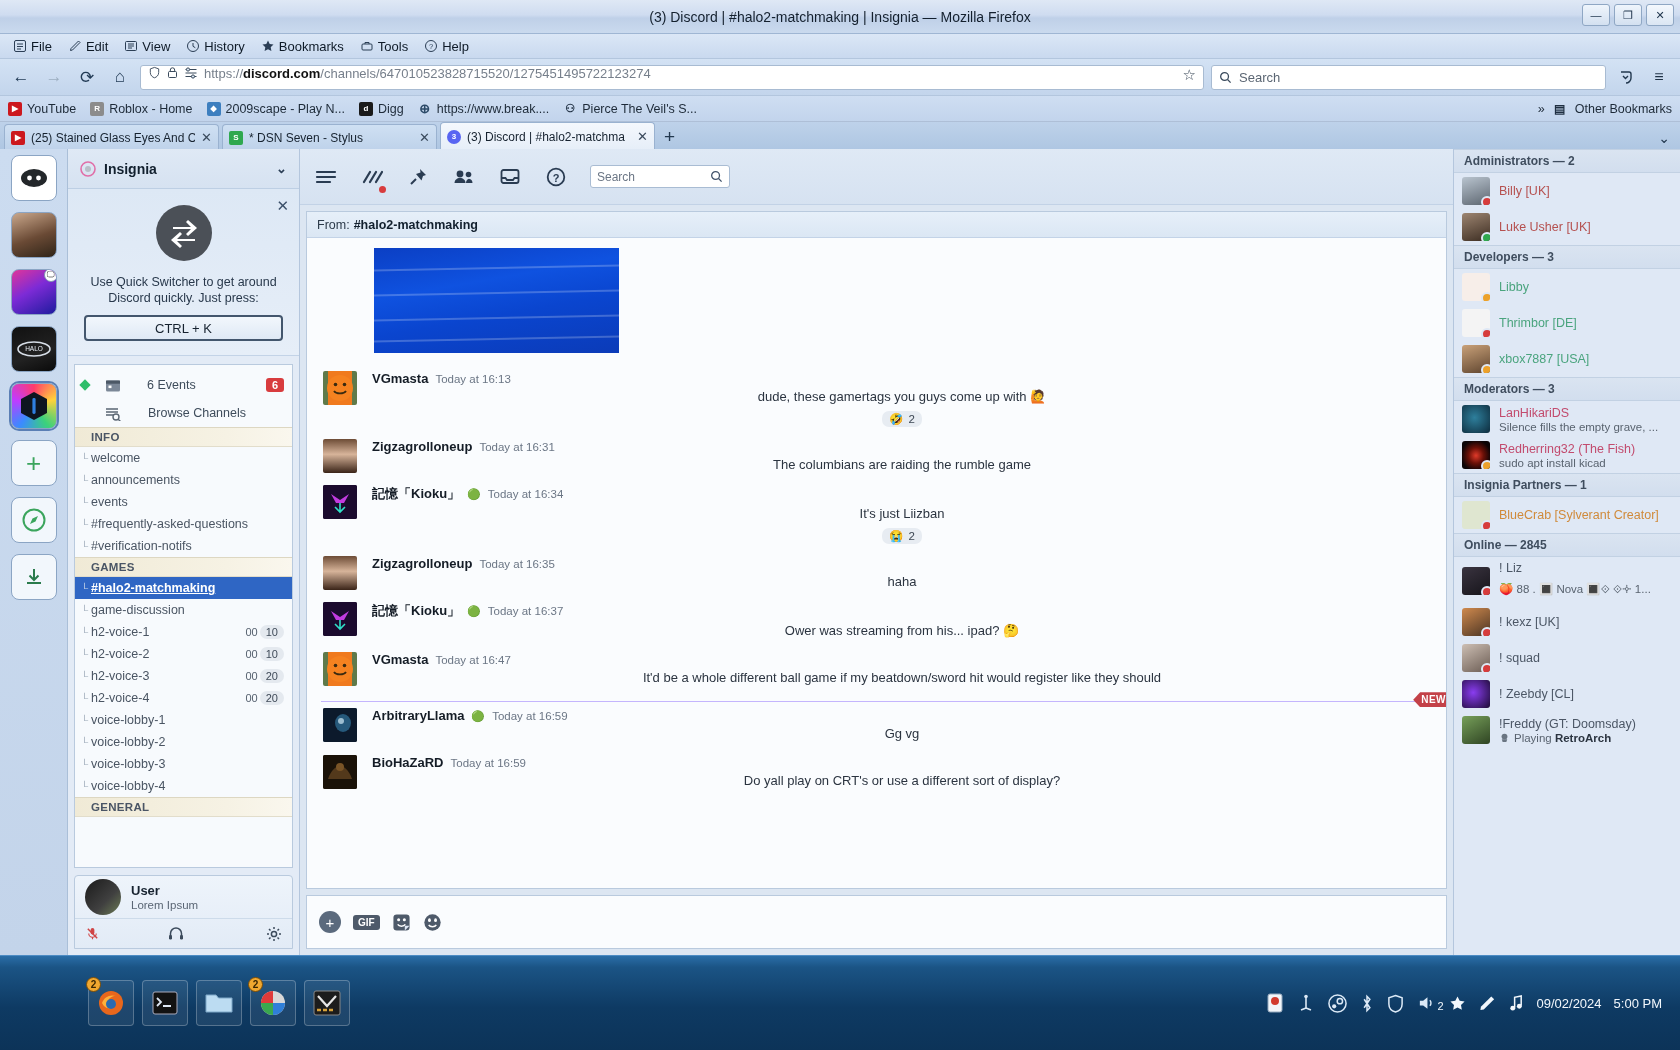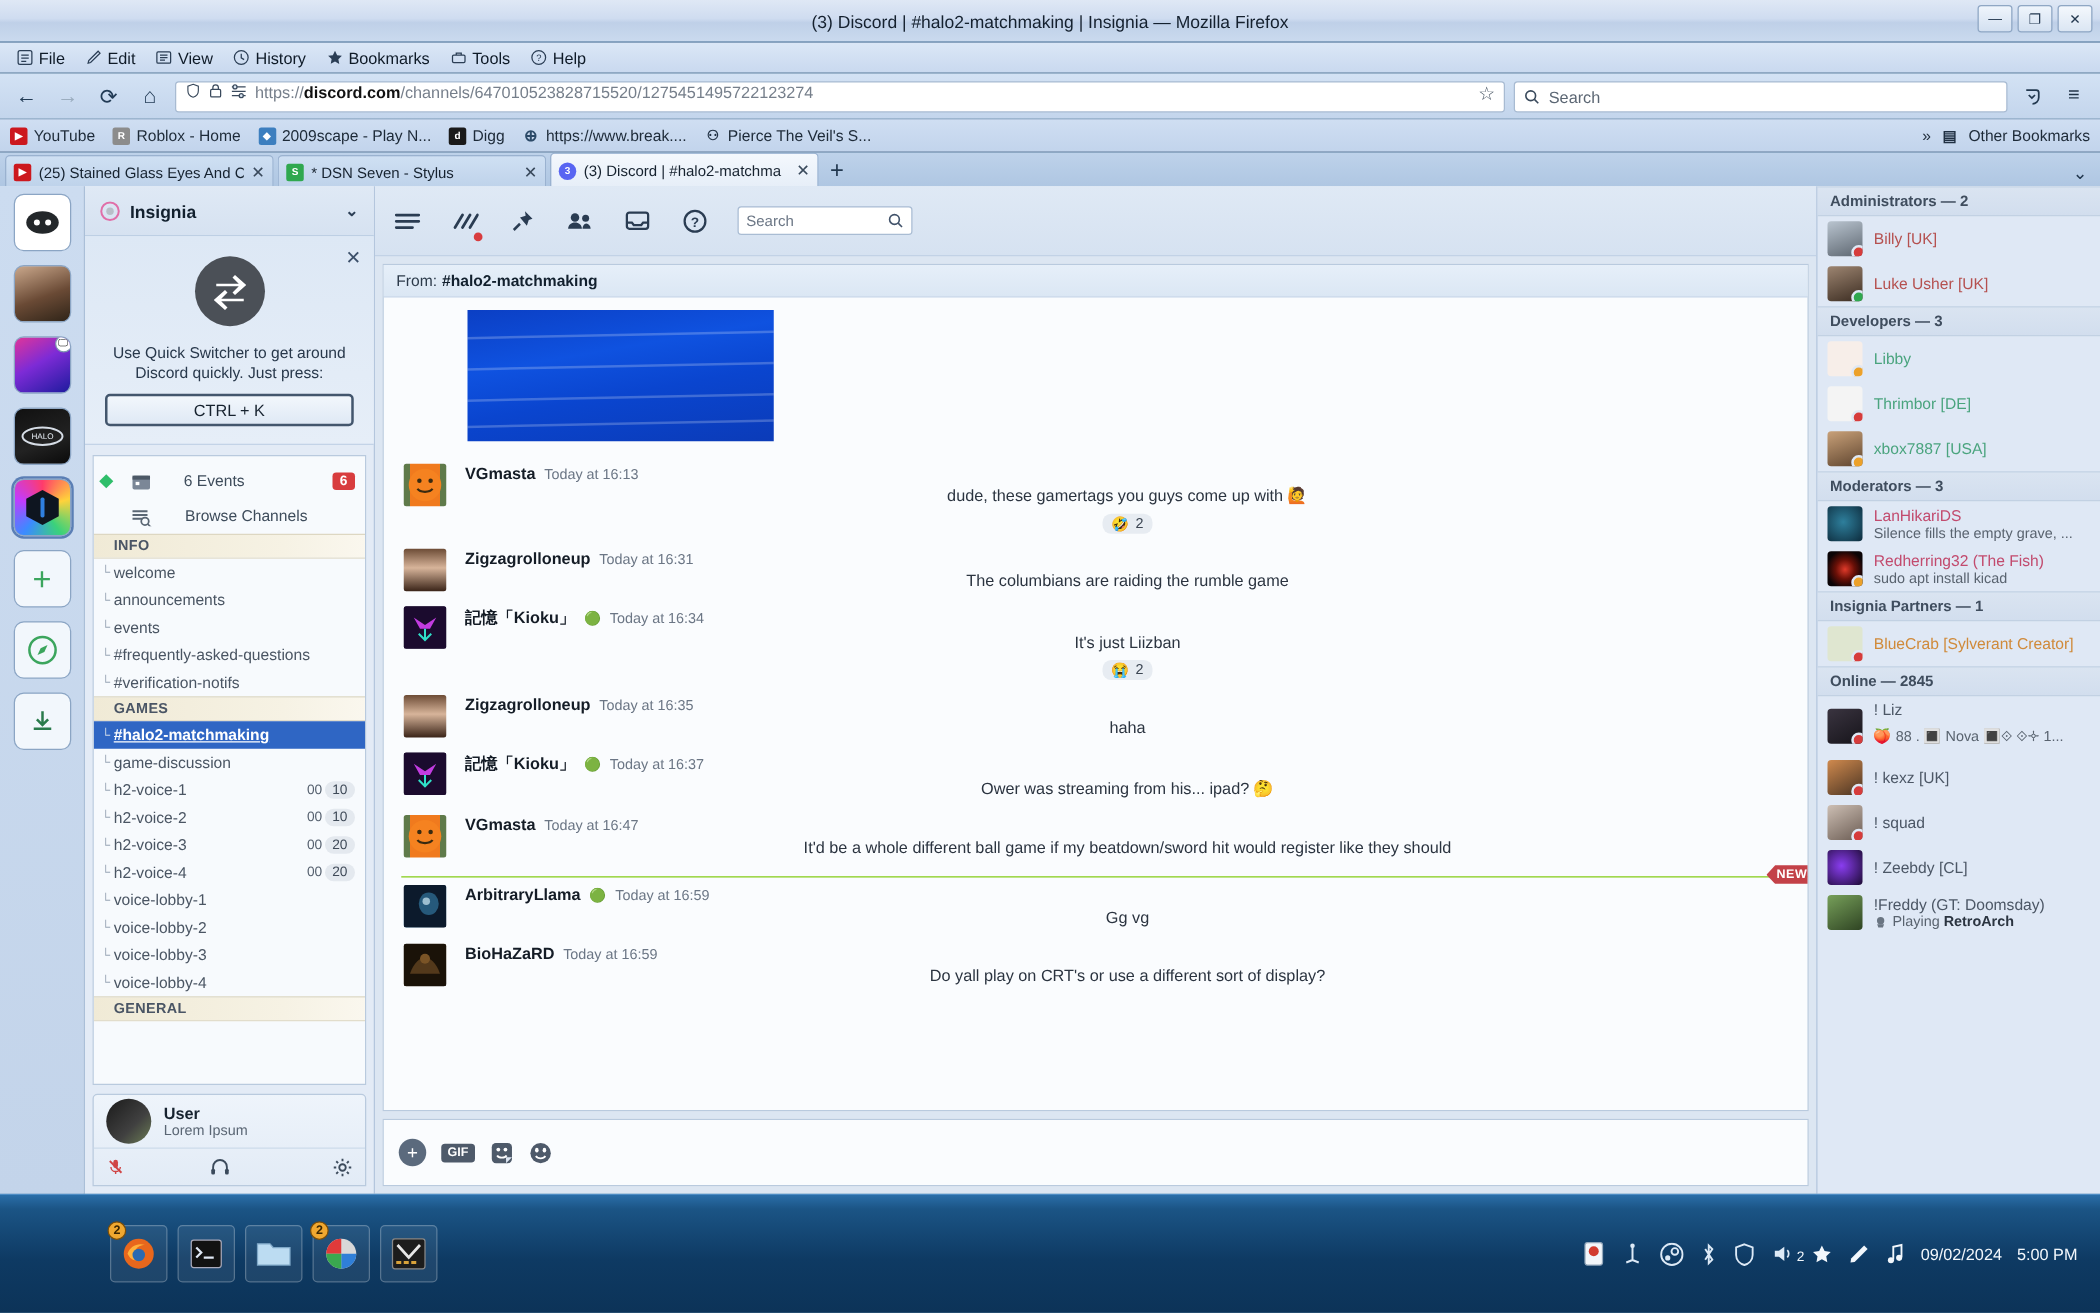--- a/index.html
+++ b/index.html
@@ -216,21 +216,21 @@
   .avatar { width:34px;height:34px;flex:0 0 34px; overflow:hidden; border-radius:2px; }
   .mbody { min-width:0; flex:1; }
   .mhead { display:flex; align-items:baseline; gap:7px; }
   .mname { font-weight:700; font-size:13px; color:#141c26; }
   .mbadge { font-size:11px; }
   .mtime { font-size:11.5px; color:#6b7685; }
   .mtext { font-size:13px; color:#2b3440; margin-top:2px; line-height:1.35; }
   .react { margin-top:5px; display:inline-flex; align-items:center; gap:5px;
            background:#e7ecf2; border-radius:7px; padding:1px 7px; font-size:11.5px; color:#3c4653; }
 
-  .newdiv { position:relative; height:1px; background:#84cc16; margin:9px 0 0 14px; }
+  .newdiv { position:relative; height:1px; background:#c4b5fd; margin:9px 0 0 14px; }
   .newdiv .tag { position:absolute; right:-6px; top:-9px; background:#c34148; color:#fff;
                  font-size:10px; font-weight:700; letter-spacing:.5px; padding:2px 6px 2px 8px;
                  clip-path: polygon(7px 0, 100% 0, 100% 100%, 7px 100%, 0 50%); }
 
   .composer-wrap { margin:6px; }
   .composer {
     height:54px; background:#fafcfe; border:1px solid #b9cade;
     display:flex; align-items:center; gap:12px; padding:0 12px;
   }
   .plus-btn { width:22px;height:22px;border-radius:50%;background:#5b6a7d;color:#fff;

